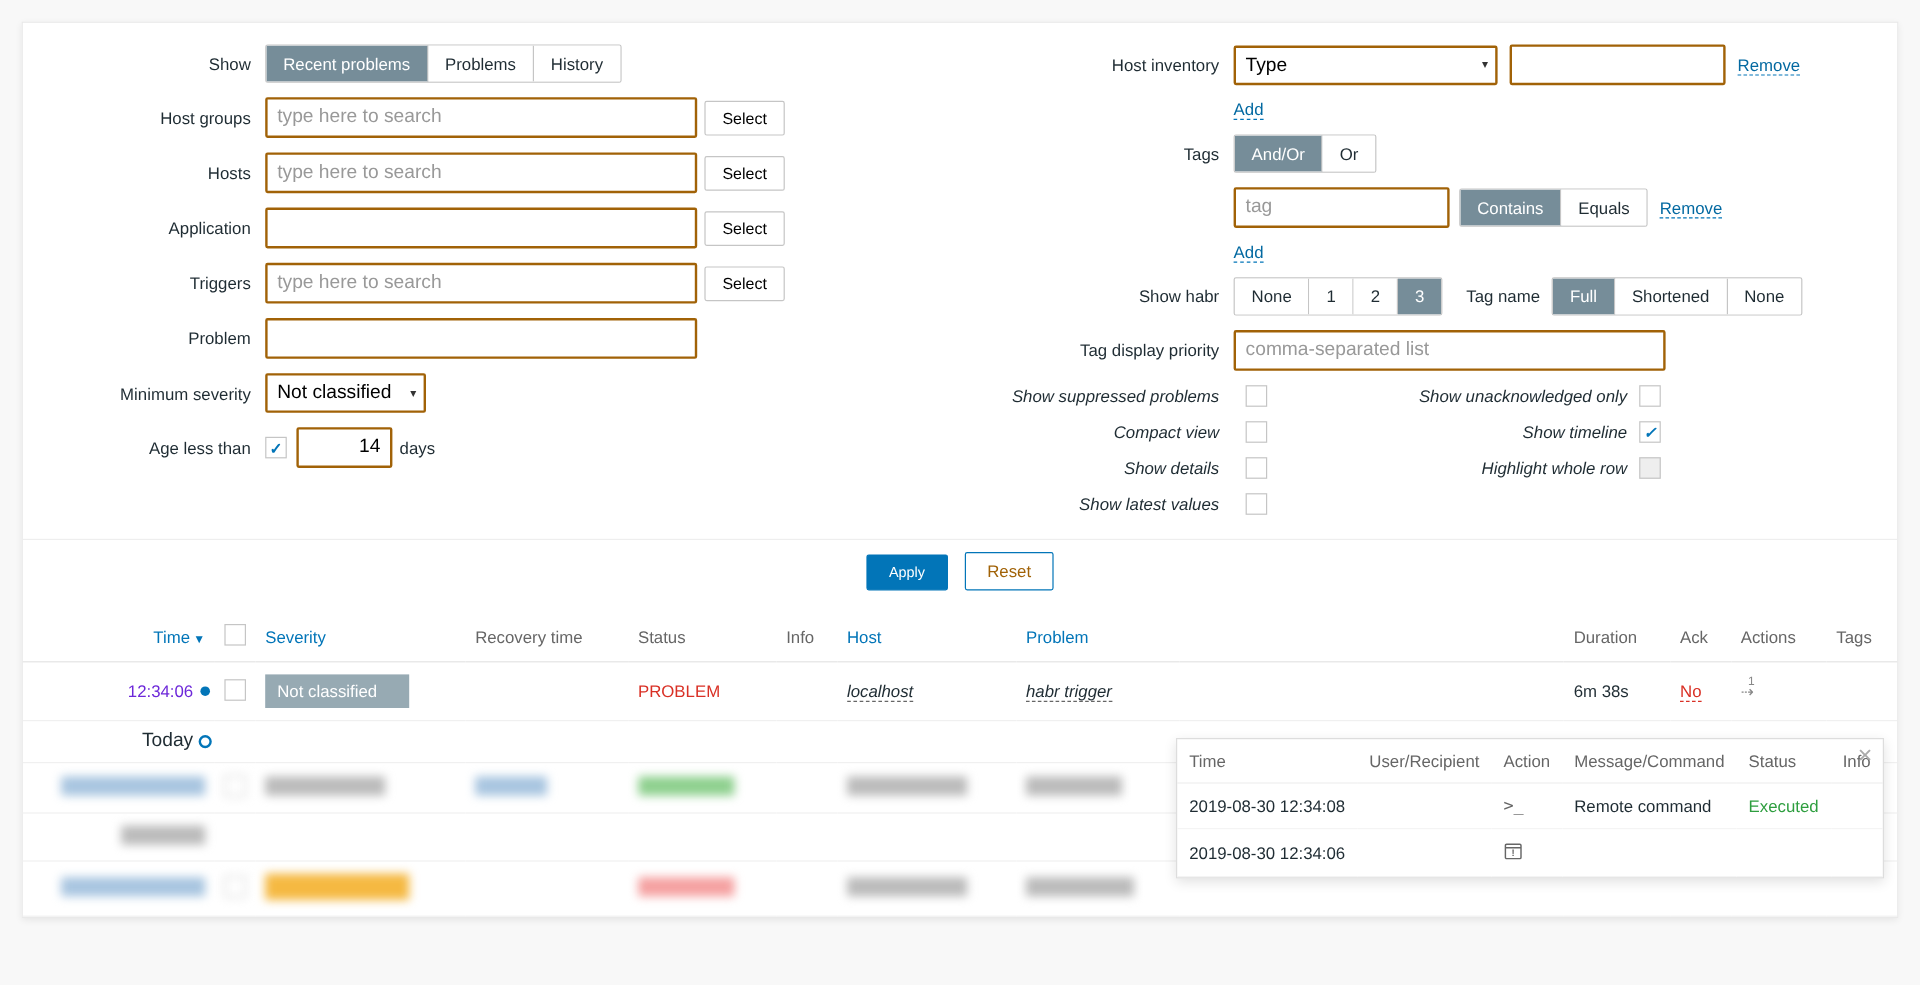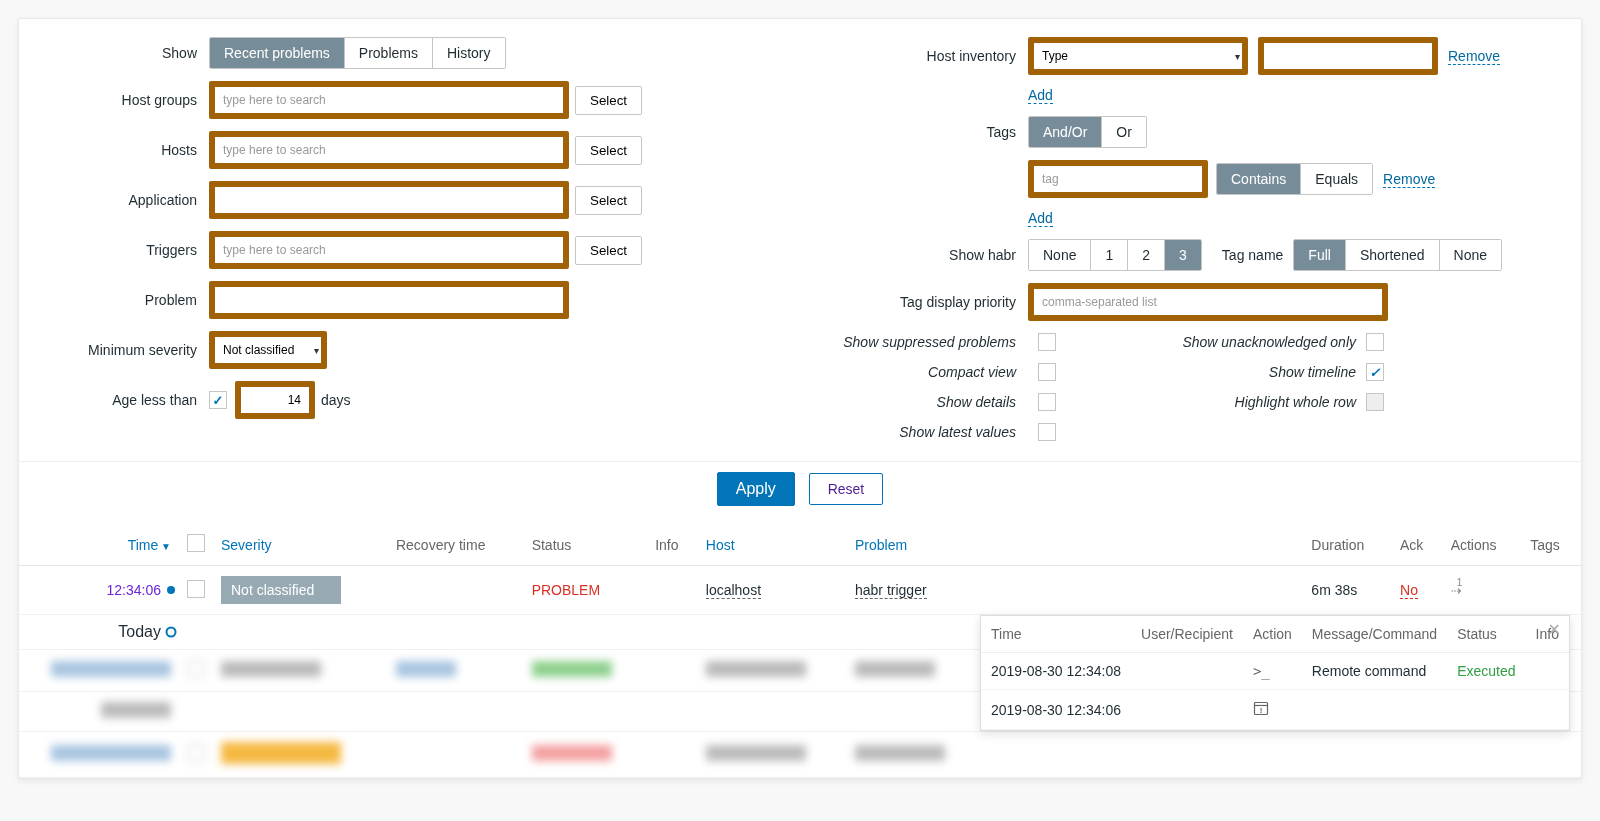--- a/index.html
+++ b/index.html
@@ -1,49 +1,49 @@
 <!DOCTYPE html>
 <html><head>
 <meta charset="utf-8">
 <style>
 * { box-sizing: border-box; margin: 0; padding: 0; }
 body { font-family: Arial, Helvetica, sans-serif; font-size: 14px; color: #1f2c33; background: #f8f8f8; padding: 18px; }
 .panel { background: #fff; border: 1px solid #e9e9e9; box-shadow: 0 2px 6px rgba(0,0,0,0.08); }
-.filter-area { display: flex; padding: 18px 30px 8px; gap: 56px; }
+.filter-area { display: flex; padding: 18px 42px 8px; gap: 56px; }
 .col { flex: 1; }
 .row { display: flex; align-items: center; margin-bottom: 12px; }
 .lbl { width: 160px; text-align: right; padding-right: 12px; color: #1f2c33; }
 .lbl-r { width: 200px; text-align: right; padding-right: 12px; color: #1f2c33; }
 .seg { display: inline-flex; border: 1px solid #c5c5c5; border-radius: 2px; overflow: hidden; }
 .seg button { background: #fff; border: none; border-right: 1px solid #c5c5c5; padding: 7px 14px; font-size: 14px; cursor: pointer; color: #1f2c33; }
 .seg button:last-child { border-right: none; }
 .seg button.active { background: #768d99; color: #fff; }
-input[type=text], input.txt, select { border: 6px solid #a16207; padding: 6px 8px; font-size: 12px; border-radius: 2px; background: #fff; }
+input[type=text], input.txt, select { border: 2px solid #a16207; padding: 6px 8px; font-size: 16px; border-radius: 2px; background: #fff; }
 input[type=text]::placeholder { color: #999; }
 .wide { width: 360px; }
 .btn-select { border: 1px solid #c5c5c5; background: #fff; padding: 6px 14px; margin-left: 6px; cursor: pointer; border-radius: 2px; }
 .chk { width: 18px; height: 18px; border: 1px solid #c5c5c5; display: inline-flex; align-items: center; justify-content: center; cursor: pointer; background: #fff; }
 .chk.checked::after { content: "✓"; color: #0275b8; font-weight: bold; font-size: 13px; }
 .num { width: 80px; text-align: right; }
 .link { color: #0369a1; text-decoration: none; border-bottom: 1px dashed #0275b8; cursor: pointer; }
 .checks-row { display: flex; align-items: center; gap: 40px; font-style: italic; }
 .checks-row .sub { display: flex; align-items: center; gap: 10px; }
 .checks-row .sub .lbl-inline { text-align: right; }
 .filter-btns { text-align: center; padding: 10px 0 18px; border-top: 1px solid #eee; }
-.btn-primary { background: #0275b8; color: #fff; border: 1px solid #0275b8; padding: 7px 18px; font-size: 16px; cursor: pointer; border-radius: 2px; }
-.btn-alt { background: #fff; color: #4c1d95; border: 1px solid #0275b8; padding: 7px 18px; font-size: 14px; cursor: pointer; border-radius: 2px; margin-left: 10px; }
+.btn-primary { background: #0275b8; color: #fff; border: 1px solid #0275b8; padding: 7px 18px; font-size: 12px; cursor: pointer; border-radius: 2px; }
+.btn-alt { background: #fff; color: #a16207; border: 1px solid #0275b8; padding: 7px 18px; font-size: 14px; cursor: pointer; border-radius: 2px; margin-left: 10px; }
 
 .tbl { width: 100%; border-collapse: collapse; }
 .tbl th { text-align: left; font-weight: normal; color: #666; padding: 10px 8px; border-bottom: 1px solid #e4e4e4; }
 .tbl th.link-h { color: #0275b8; }
 .tbl td { padding: 10px 8px; border-bottom: 1px solid #f0f0f0; vertical-align: middle; }
 .time-col { text-align: right; color: #6d28d9; }
 .sev-badge { background: #97aab3; color: #fff; padding: 6px 10px; display: inline-block; min-width: 120px; }
 .status-problem { color: #d93025; font-weight: 500; }
-.dashed { border-bottom: 1px dashed #666; }
+.dashed { border-bottom: 1px dashed #666; font-style: italic; }
 .ack-no { color: #d93025; border-bottom: 1px dashed #d93025; }
 .timeline-dot { position: relative; }
 .timeline-dot::before { content: ""; position: absolute; left: 0; top: 50%; width: 8px; height: 8px; background: #0275b8; border-radius: 50%; transform: translate(-50%, -50%); }
 .timeline-dot-open::before { background: #fff; border: 2px solid #0275b8; width: 7px; height: 7px; }
 .today-row td { font-size: 16px; padding: 8px; }
 .blur-row td > span { filter: blur(4px); display: inline-block; }
 .blur-blue { background: #a8c5e0; width: 120px; height: 16px; }
 .blur-grey { background: #bbb; width: 100px; height: 16px; }
 .blur-green { background: #8ed08e; width: 80px; height: 16px; }
 .blur-orange { background: #f5b942; width: 120px; height: 22px; }

